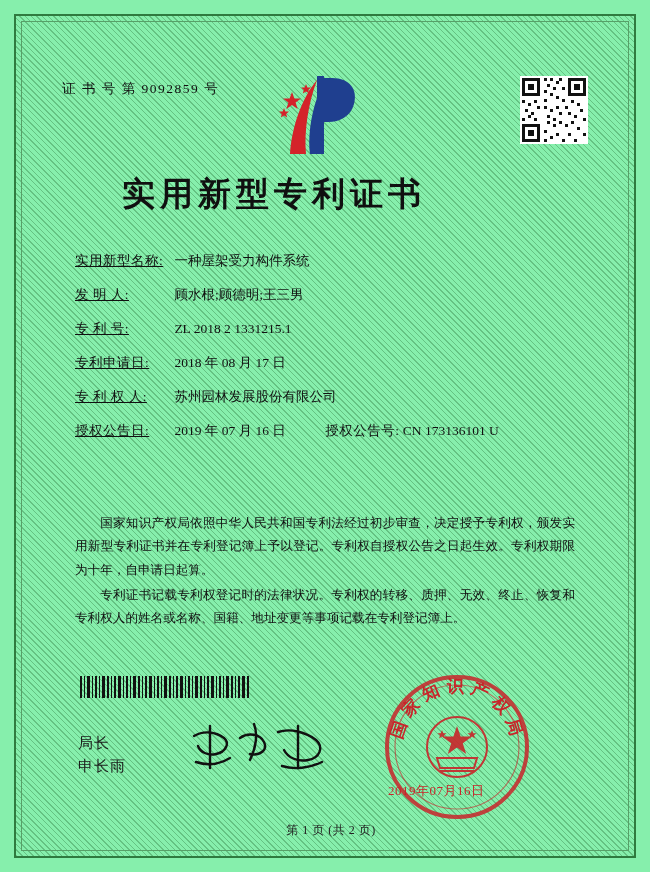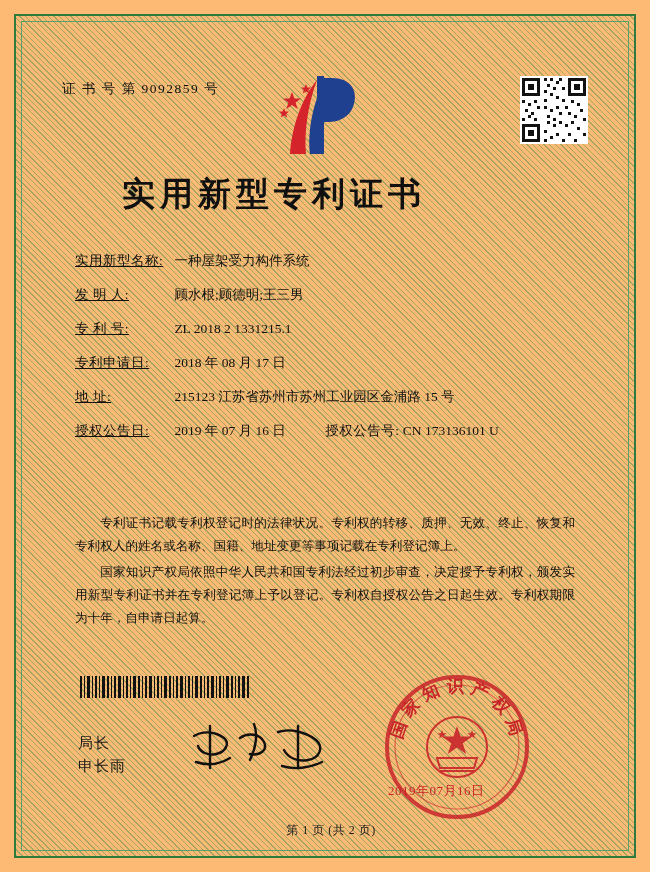--- a/index.html
+++ b/index.html
@@ -13,21 +13,21 @@
     font-family: "Liberation Serif", serif;
     color: #1a1a1a;
     position: relative;
     overflow: hidden;
   }
   .page {
     position: absolute;
     left: 0; top: 0;
     width: 650px;
     height: 872px;
-    background: #fdba74;
+    background: #86efac;
   }
   
   .border-outer {
     position: absolute;
     left: 14px; top: 14px;
     width: 622px; height: 844px;
     border: 2px solid #2f7a3f;
     box-sizing: border-box;
   }
   .border-inner {
@@ -280,34 +280,34 @@
       </div>
       <div class="frow">
         <span class="flabel">专  利  号:</span>
         <span class="fvalue">ZL 2018 2 1331215.1</span>
       </div>
       <div class="frow">
         <span class="flabel">专利申请日:</span>
         <span class="fvalue">2018 年 08 月 17 日</span>
       </div>
       <div class="frow">
-        <span class="flabel">地      址:</span>
-        <span class="fvalue">215123 江苏省苏州市苏州工业园区金浦路 15 号</span>
+        <span class="flabel">专 利 权 人:</span>
+        <span class="fvalue">苏州园林发展股份有限公司</span>
       </div>
       <div class="frow">
         <span class="flabel">授权公告日:</span>
         <span class="fvalue">2019 年 07 月 16 日</span>
         <span class="secondary-label">授权公告号:</span>
         <span class="fvalue">CN 173136101 U</span>
       </div>
     </div>
 
     <div class="paras">
+      <p>国家知识产权局依照中华人民共和国专利法经过初步审查，决定授予专利权，颁发实用新型专利证书并在专利登记簿上予以登记。专利权自授权公告之日起生效。专利权期限为十年，自申请日起算。</p>
       <p>专利证书记载专利权登记时的法律状况。专利权的转移、质押、无效、终止、恢复和专利权人的姓名或名称、国籍、地址变更等事项记载在专利登记簿上。</p>
-      <p>国家知识产权局依照中华人民共和国专利法经过初步审查，决定授予专利权，颁发实用新型专利证书并在专利登记簿上予以登记。专利权自授权公告之日起生效。专利权期限为十年，自申请日起算。</p>
     </div>
 
     <div class="barcode">
       <svg viewBox="0 0 170 22" width="170" height="22" preserveAspectRatio="none">
         <g fill="#111">
           <rect x="0" y="0" width="2" height="22"></rect>
             <rect x="4" y="0" width="1" height="22"></rect>
           <rect x="7" y="0" width="3" height="22"></rect>
             <rect x="12" y="0" width="1" height="22"></rect>
           <rect x="15" y="0" width="2" height="22"></rect>

